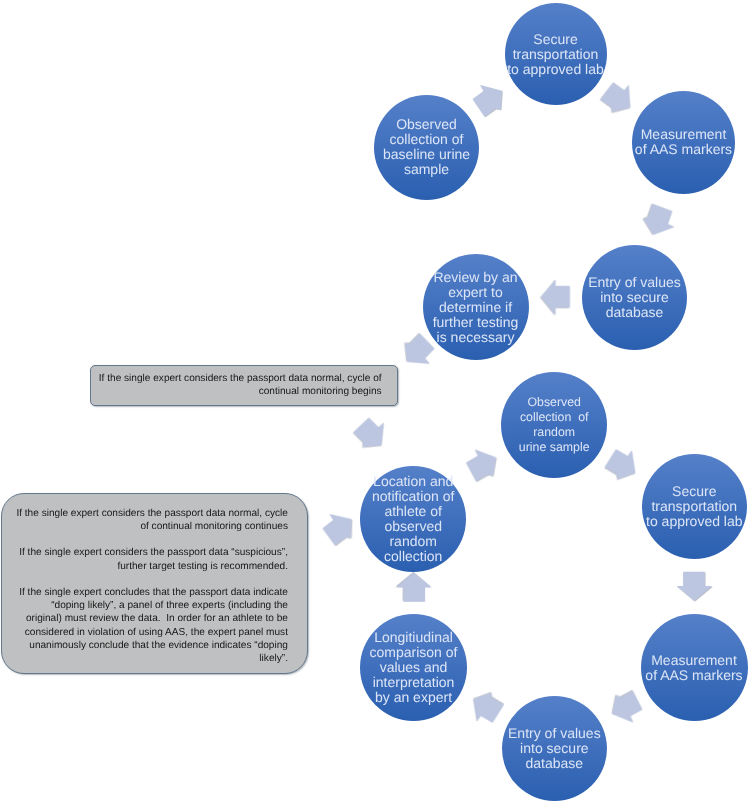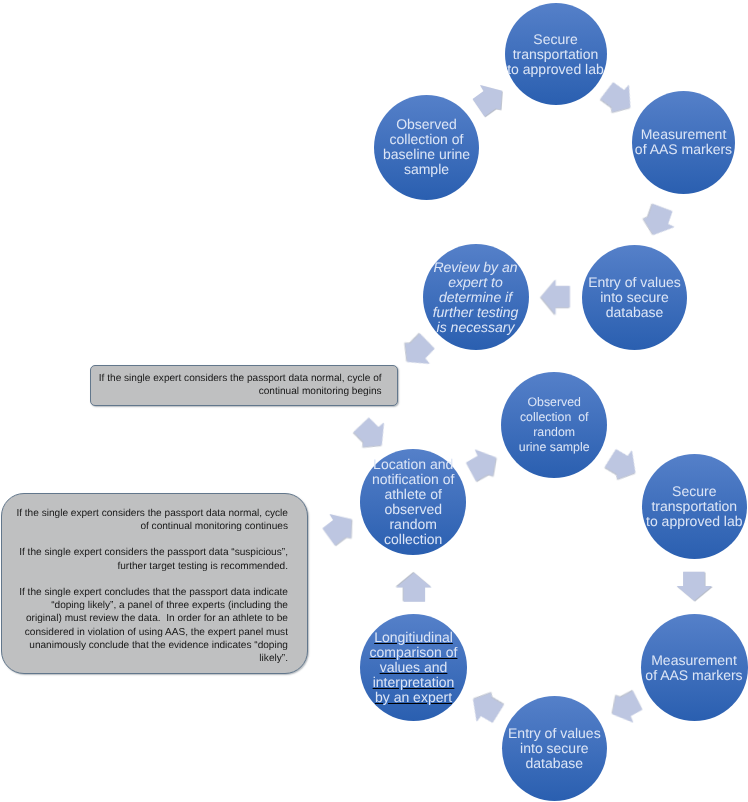--- a/index.html
+++ b/index.html
@@ -59,36 +59,36 @@
     <span class="lbl">Measurement
 of AAS markers</span>
   </div>
 
   <div class="node" style="left: 582px; top: 244.5px; width: 105px; height: 105px; background: linear-gradient(rgb(85, 128, 201) 0%, rgb(42, 95, 176) 100%);">
     <span class="lbl">Entry of values
 into secure
 database</span>
   </div>
 
-  <div class="node" style="left: 422.5px; top: 244px; width: 106px; height: 106px; background: linear-gradient(rgb(85, 128, 201) 0%, rgb(42, 95, 176) 100%); font-style: italic;">
+  <div class="node" style="left: 422.5px; top: 254px; width: 106px; height: 106px; background: linear-gradient(rgb(85, 128, 201) 0%, rgb(42, 95, 176) 100%);">
     <span class="lbl">Review by an
 expert to
 determine if
 further testing
 is necessary</span>
   </div>
 
   <div class="node" style="left: 501.2px; top: 372px; width: 106px; height: 106px; background: linear-gradient(rgb(85, 128, 201) 0%, rgb(42, 95, 176) 100%);">
     <span class="lbl lbl-lg">Observed
 collection  of
 random
 urine sample</span>
   </div>
 
-  <div class="node" style="left: 360.4px; top: 449px; width: 105.6px; height: 105.6px; background: linear-gradient(rgb(85, 128, 201) 0%, rgb(42, 95, 176) 100%); justify-content: center;">
+  <div class="node" style="left: 360.4px; top: 466px; width: 105.6px; height: 105.6px; background: linear-gradient(rgb(85, 128, 201) 0%, rgb(42, 95, 176) 100%); justify-content: center;">
     <span class="lbl">Location and
 notification of
 athlete of
 observed
 random
 collection</span>
   </div>
 
   <div class="node" style="left: 641.8px; top: 453.6px; width: 105px; height: 105px; background: linear-gradient(rgb(85, 128, 201) 0%, rgb(42, 95, 176) 100%);">
     <span class="lbl">Secure
@@ -100,21 +100,21 @@
     <span class="lbl">Measurement
 of AAS markers</span>
   </div>
 
   <div class="node" style="left: 501.6px; top: 695.5px; width: 105.5px; height: 105.5px; background: linear-gradient(rgb(85, 128, 201) 0%, rgb(42, 95, 176) 100%);">
     <span class="lbl">Entry of values
 into secure
 database</span>
   </div>
 
-  <div class="node" style="left: 360px; top: 614px; width: 107px; height: 107px; background: linear-gradient(rgb(85, 128, 201) 0%, rgb(42, 95, 176) 100%); text-decoration: underline;">
+  <div class="node" style="left: 360px; top: 614px; width: 107px; height: 107px; background: linear-gradient(rgb(85, 128, 201) 0%, rgb(42, 95, 176) 100%);">
     <span class="lbl">Longitiudinal
 comparison of
 values and
 interpretation
 by an expert</span>
   </div>
 
   <div class="callout" style="left: 90px; top: 365px; width: 308px; height: 41px; border-radius: 5px; background: rgb(191, 192, 193); border: 1px solid rgb(98, 119, 140); box-shadow: rgba(40, 55, 70, 0.35) 1px 1px 1.5px; color: rgb(23, 23, 23);">
     <span class="txt" style="position:absolute;left:7.8px;top:5.7px;">If the single expert considers the passport data normal, cycle of
 continual monitoring begins</span>

